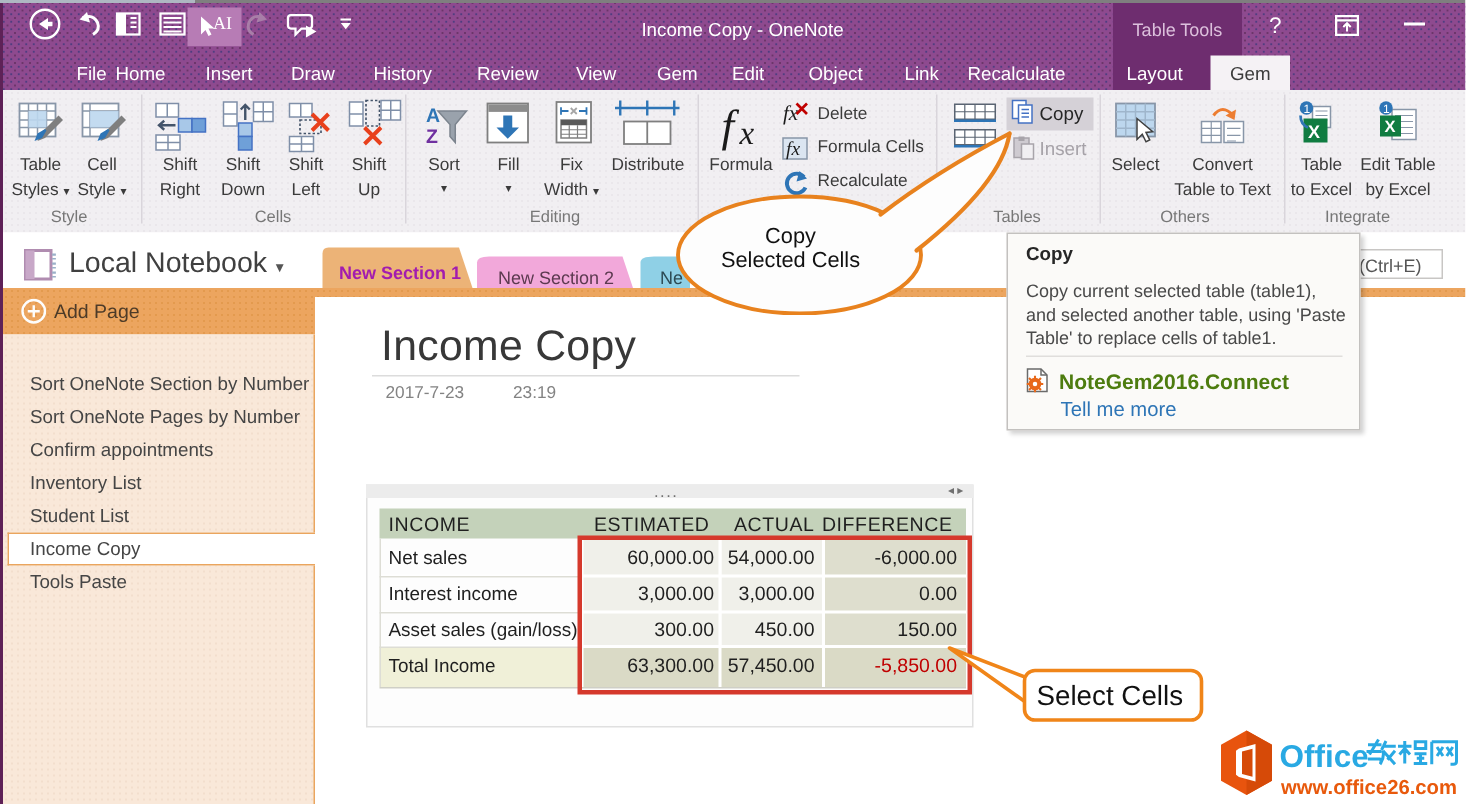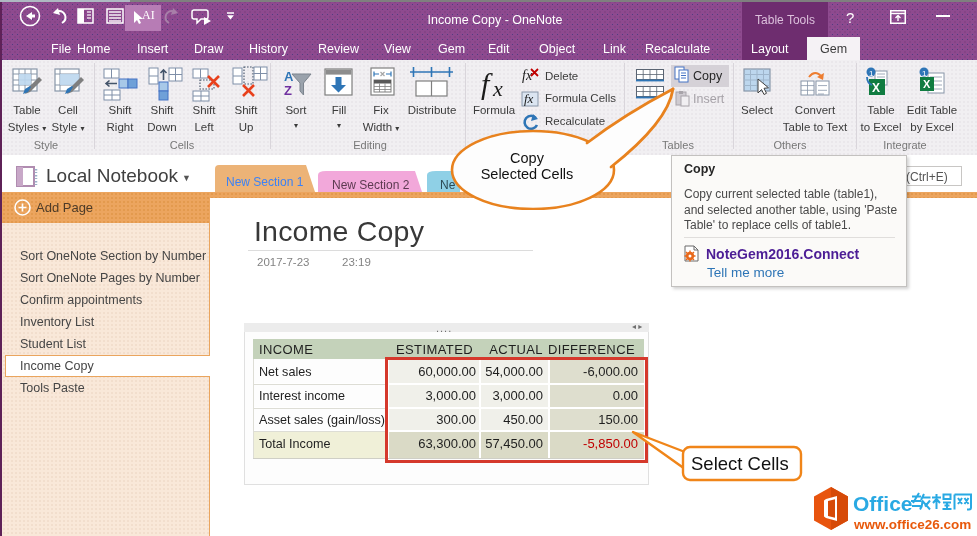--- a/index.html
+++ b/index.html
@@ -287,21 +287,21 @@
     <path d="M20 3 v4 M20 9 v4 M20 15 v4" stroke="#9ab0c8" stroke-width="2.5" stroke-dasharray="1.5 1.5"></path>
   </svg>
   <div class="abs" style="left:46px;top:165px;font-size:19px;color:#404040;">Local Notebook</div>
   <div class="abs" style="left:182px;top:173px;font-size:9px;color:#555;">▼</div>
 
   <svg class="abs" style="left:210px;top:163px;" width="250" height="29" viewBox="0 0 250 29">
     <path d="M9 2 L96 2 L105 29 L5 29 L5 6 Q5 2 9 2 Z" fill="#ecb377"></path>
     <path d="M116 8 L205 8 L212 29 L108 29 L108 12 Q108 8 116 8 Z" fill="#f2a8da"></path>
     <path d="M226 8 L250 8 L250 29 L217 29 L217 12 Q217 8 226 8 Z" fill="#8fd0e6"></path>
   </svg>
-  <div class="abs" style="left:226px;top:175px;font-size:12px;color:#3b82f6;">New Section 1</div>
+  <div class="abs" style="left:226px;top:175px;font-size:12px;color:#a21caf;font-weight:bold;">New Section 1</div>
   <div class="abs" style="left:332px;top:178px;font-size:12px;color:#5c3a50;">New Section 2</div>
   <div class="abs" style="left:440px;top:178px;font-size:12px;color:#2d4a54;">Ne</div>
 
   <div class="abs" style="left:770px;top:166px;width:192px;height:20px;background:#fff;border:1px solid #c8c6c4;"></div>
   <div class="abs" style="left:906px;top:170px;font-size:12px;color:#555;">(Ctrl+E)</div>
 
   <div class="abs" style="left:2px;top:192px;width:975px;height:6px;background-color:#eca55f;background-image:radial-gradient(#e39a4e 0.8px, rgba(0,0,0,0) 0.8px);background-size:4px 4px;"></div>
 
   <div class="abs" style="left:2px;top:192px;width:208px;height:31px;background-color:#eca55f;background-image:radial-gradient(#e39a4e 0.8px, rgba(0,0,0,0) 0.8px);background-size:4px 4px;"></div>
   <div class="abs" style="left:2px;top:223px;width:208px;height:313px;background-color:#f9e8d9;background-image:radial-gradient(#f2decd 0.8px, rgba(0,0,0,0) 0.8px);background-size:4px 4px;border-right:1px solid #eaa55e;"></div>
@@ -388,21 +388,21 @@
     <div class="abs" style="left:684px;top:162px;font-size:12.5px;font-weight:bold;color:#262626;">Copy</div>
     <div class="abs" style="left:684px;top:187px;font-size:12px;color:#494949;line-height:15.5px;white-space:nowrap;">Copy current selected table (table1),<br>and selected another table, using 'Paste<br>Table' to replace cells of table1.</div>
     <div class="abs" style="left:684px;top:237px;width:211px;height:1px;background:#e0dedc;"></div>
     <svg class="abs" style="left:684px;top:245px;" width="16" height="17" viewBox="0 0 16 17">
       <path d="M1 1 h9 l4 4 v11 h-13 Z" fill="#fff" stroke="#6a6a6a"></path>
       <path d="M10 1 v4 h4" fill="none" stroke="#6a6a6a"></path>
       <circle cx="6" cy="11" r="4.2" fill="#e8681a"></circle>
       <circle cx="6" cy="11" r="1.5" fill="#fff"></circle>
       <path d="M6 5.5 v2 M6 14.5 v2 M0.5 11 h2 M9.5 11 h2 M2 7 l1.5 1.5 M10 15 l-1.5 -1.5 M2 15 l1.5 -1.5 M10 7 l-1.5 1.5" stroke="#e8681a" stroke-width="1.4"></path>
     </svg>
-    <div class="abs" style="left:706px;top:246px;font-size:14px;font-weight:bold;color:#4c1d95;">NoteGem2016.Connect</div>
+    <div class="abs" style="left:706px;top:246px;font-size:14px;font-weight:bold;color:#4d7c0f;">NoteGem2016.Connect</div>
     <div class="abs" style="left:707px;top:265px;font-size:13.5px;color:#2e75b6;">Tell me more</div>
   </div>
 
   <div id="balloon">
     <svg class="abs" style="left:440px;top:80px;" width="250" height="130" viewBox="0 0 250 130">
       <ellipse cx="93" cy="90" rx="81" ry="39" fill="#fdfdfd" stroke="#e8821e" stroke-width="2.6"></ellipse>
       <path d="M233 9 Q185 34 147 63 L160 92 L171 87 Q228 42 233 9 Z" fill="#fdfdfd"></path>
       <path d="M233 9 Q185 34 147 63" fill="none" stroke="#e8821e" stroke-width="2.8" stroke-linecap="round"></path>
       <path d="M233 9 Q228 42 171 87" fill="none" stroke="#e8821e" stroke-width="2.8" stroke-linecap="round"></path>
     </svg>

